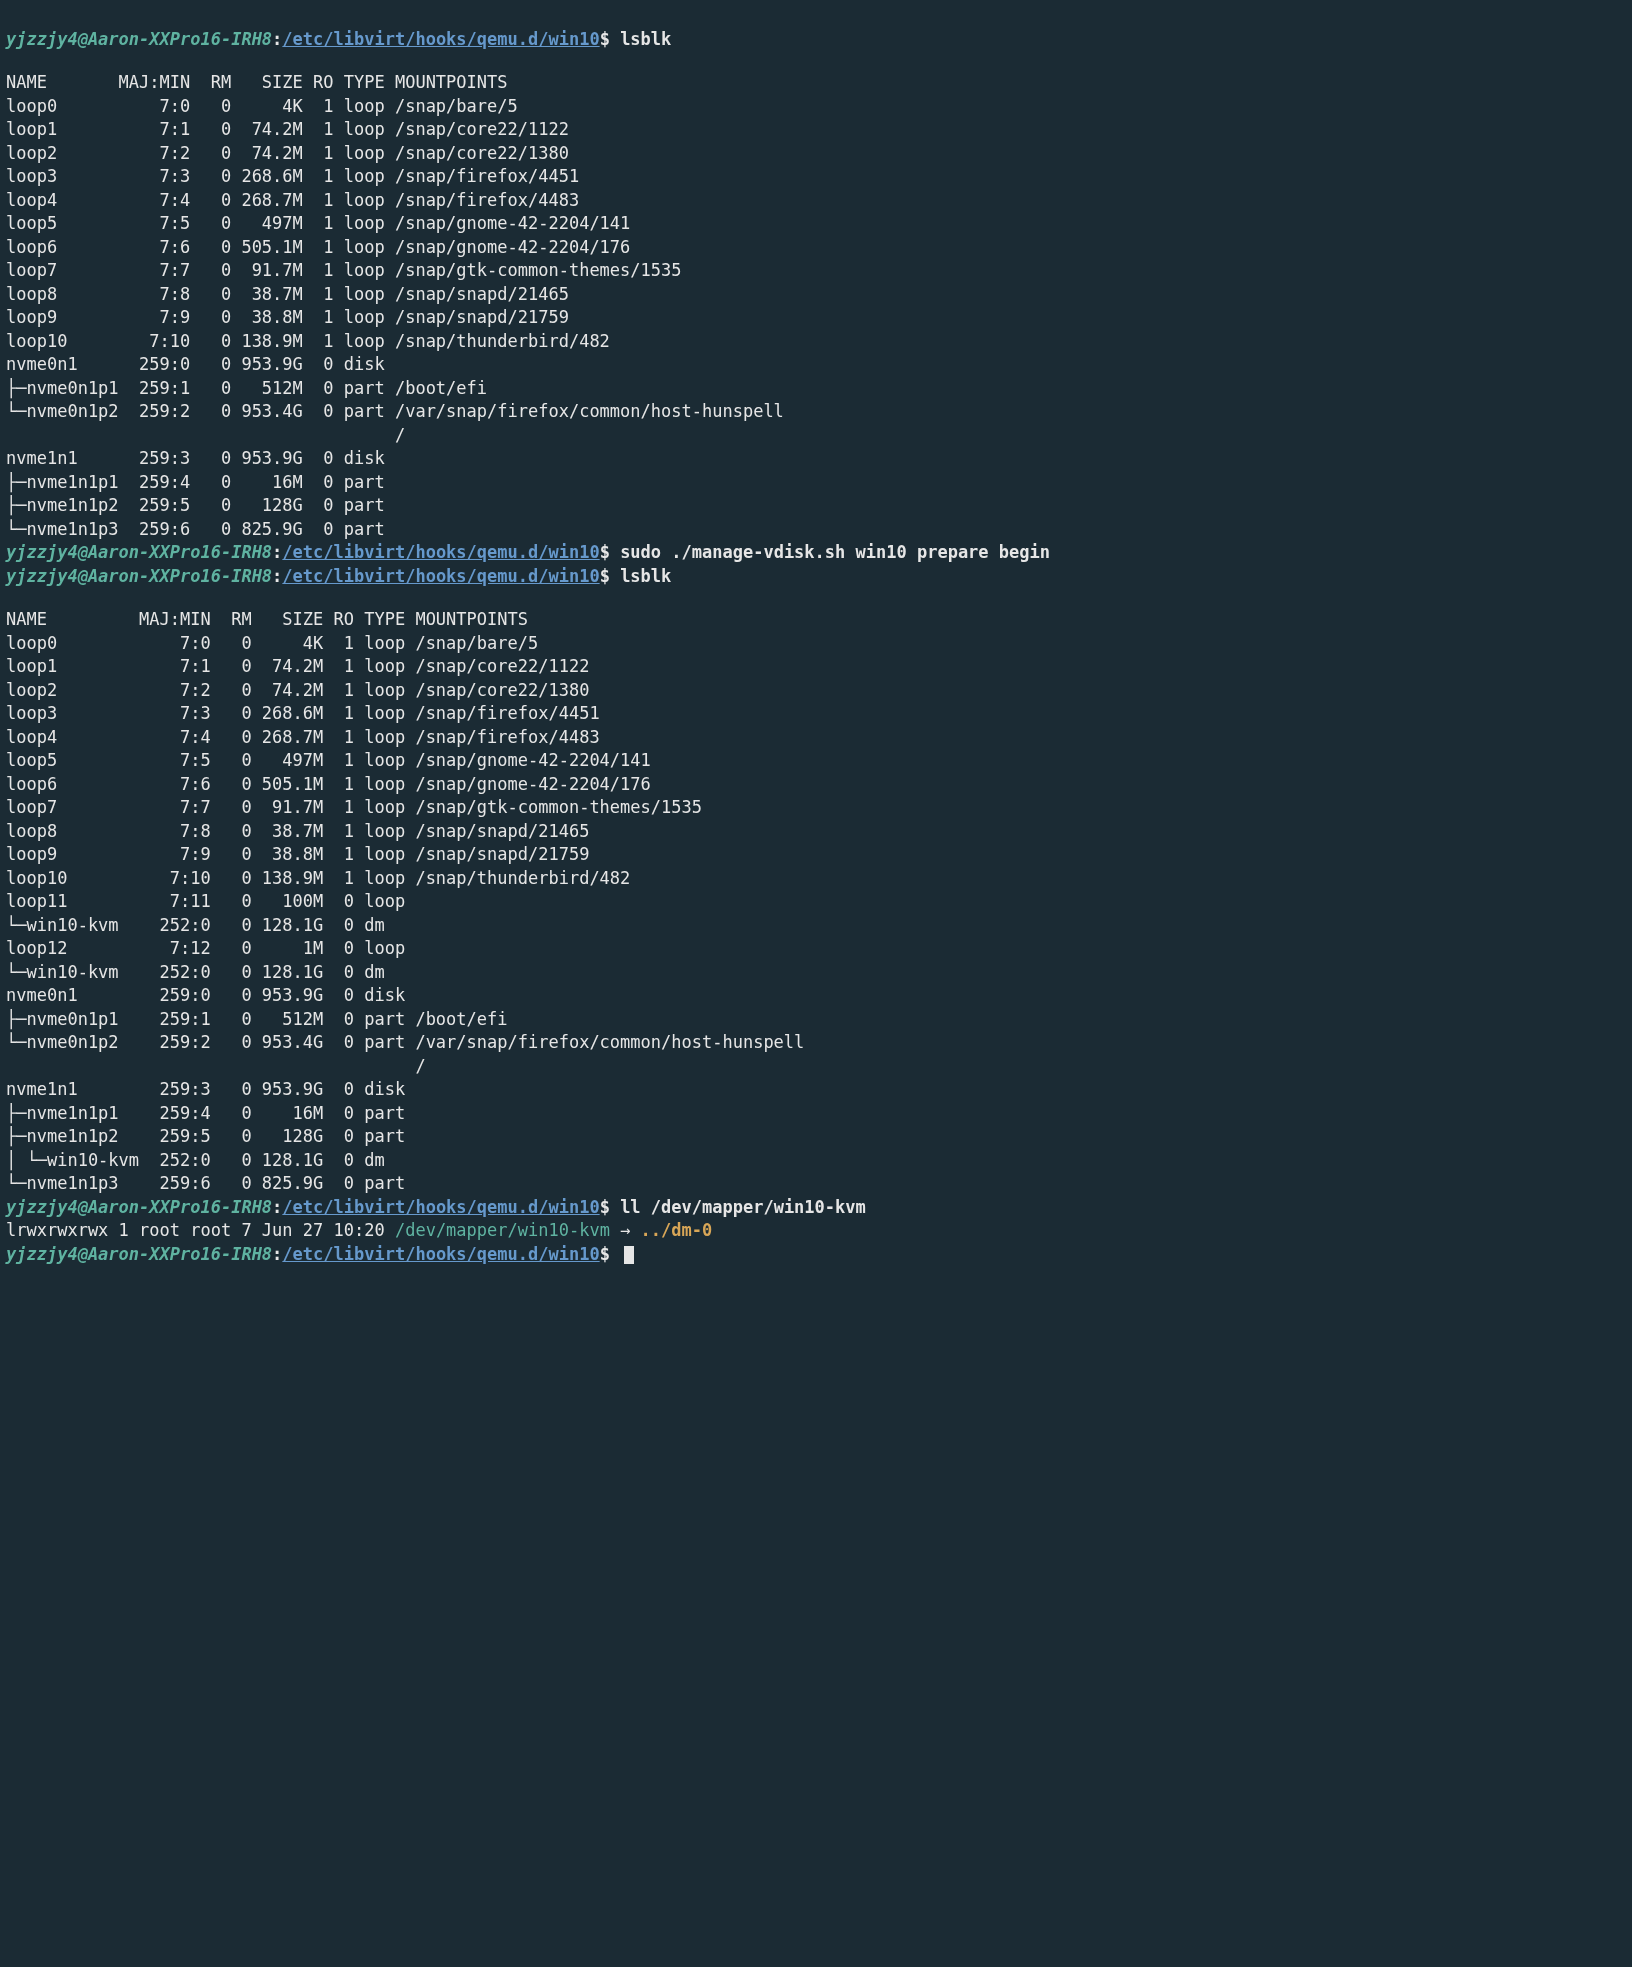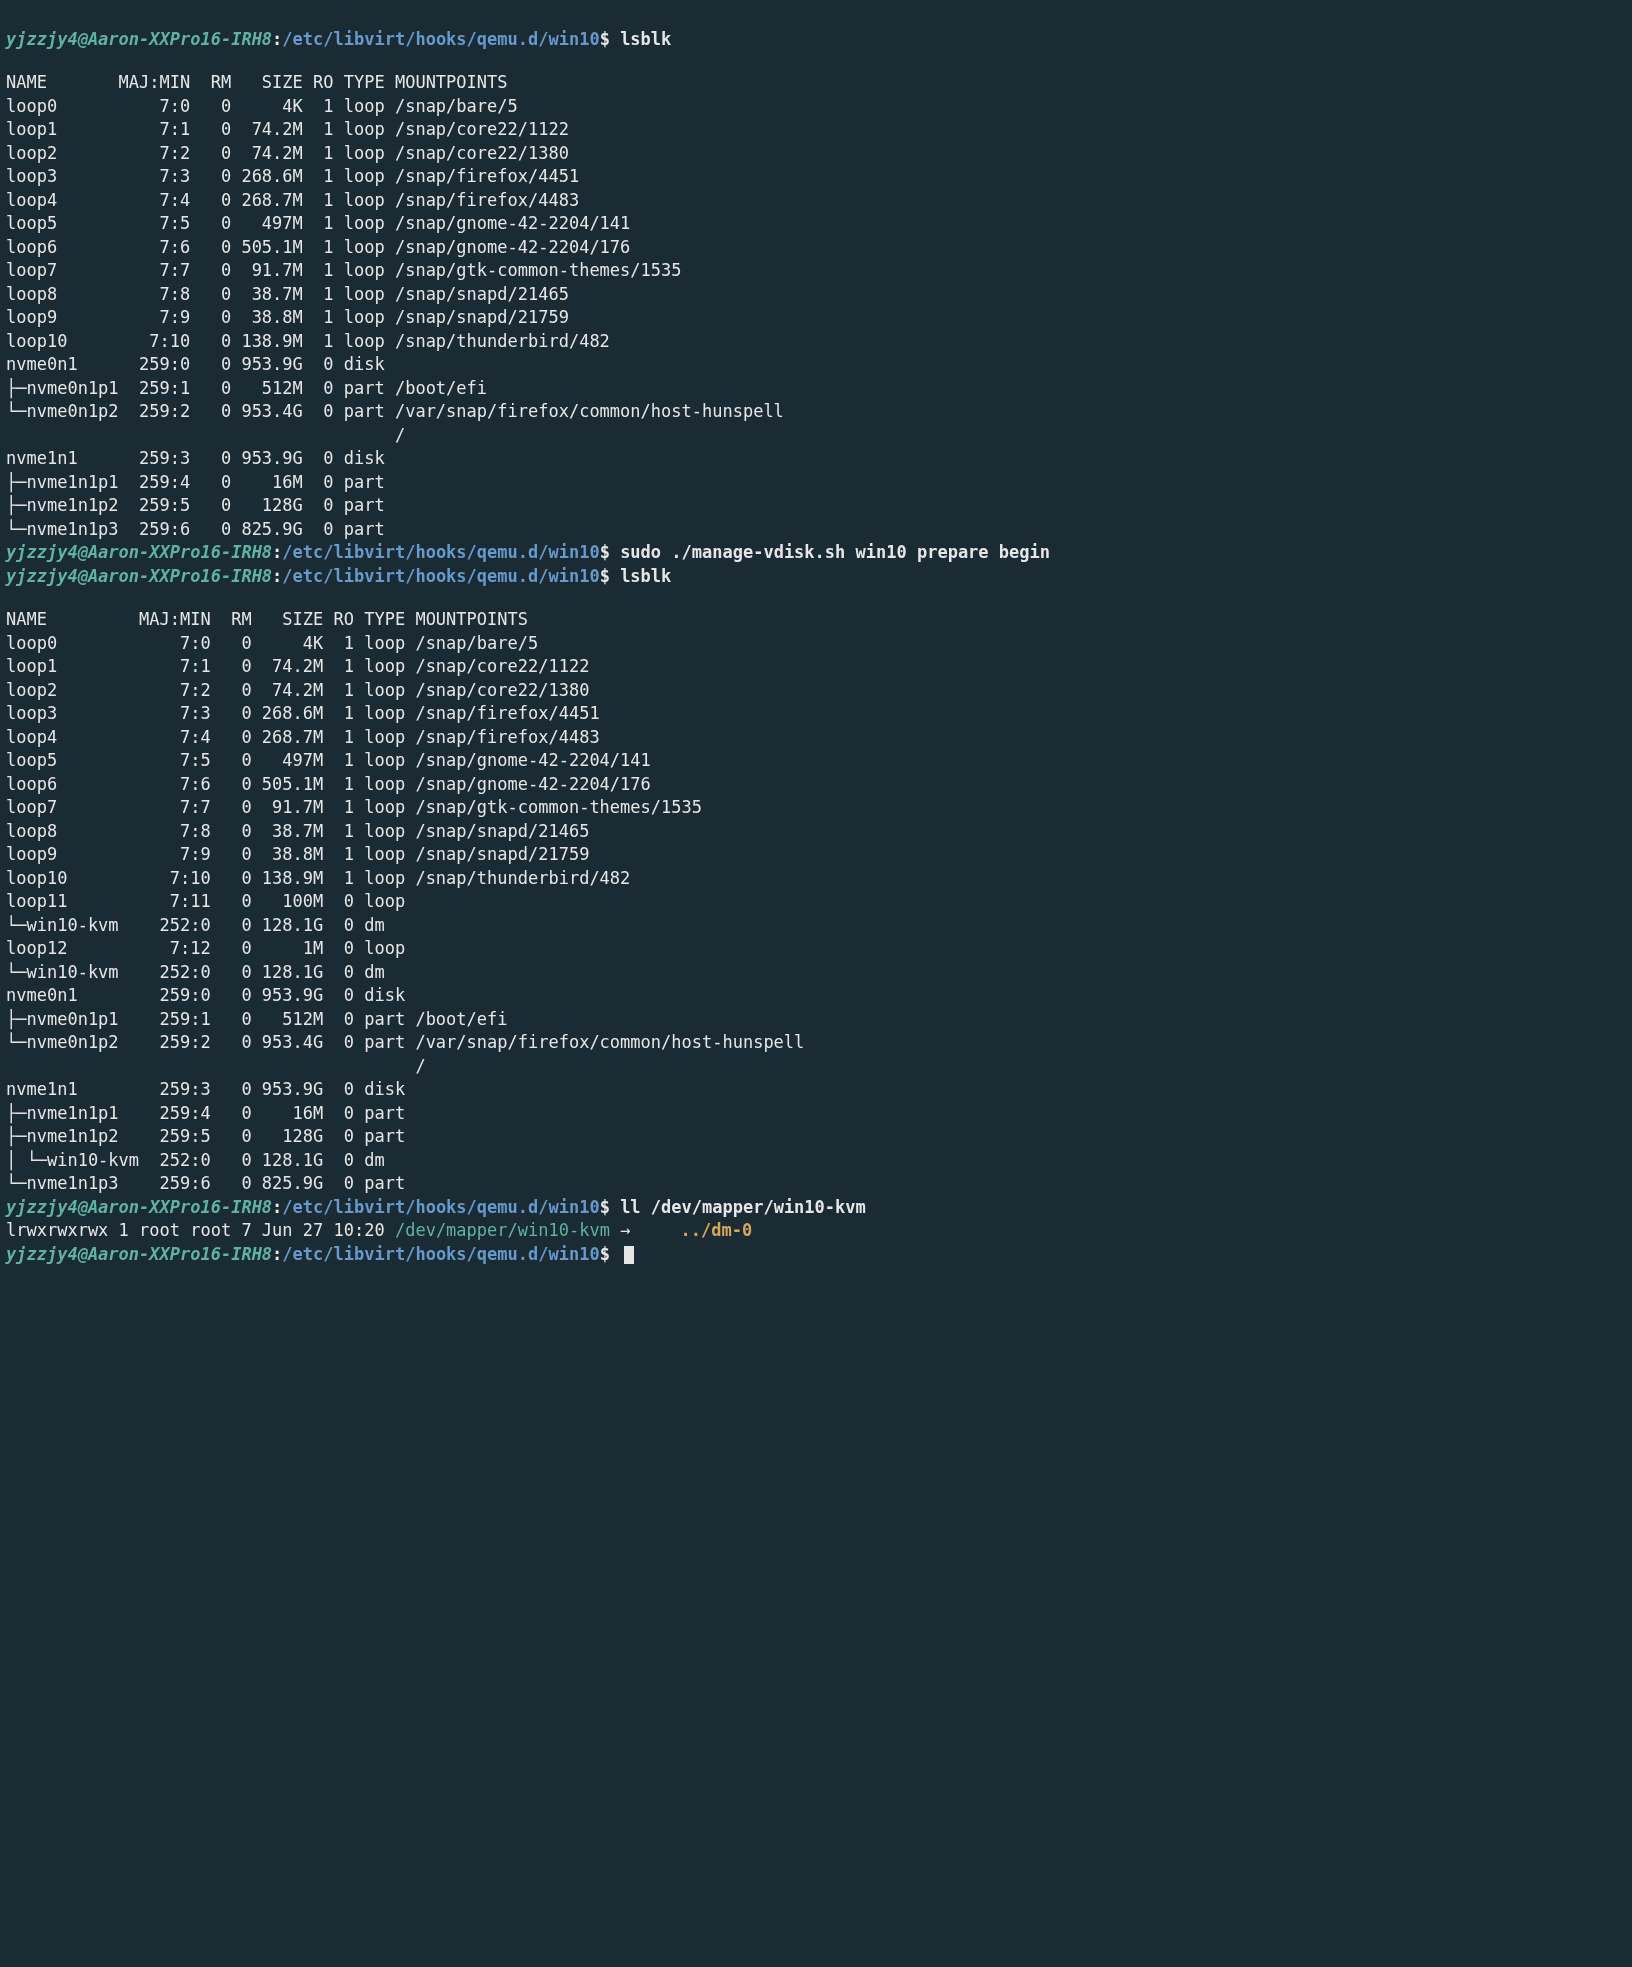--- a/index.html
+++ b/index.html
@@ -4,29 +4,29 @@
 <style>
   :root{
     --bg:#1b2b34; --fg:#e6e6e6; --teal:#5fb3a1; --blue:#6699cc;
     --yellow:#d8a657; --cursor:#e6e6e6;
   }
   html,body{margin:0;padding:0;background:var(--bg);color:var(--fg);}
   body{font-family:"DejaVu Sans Mono","Menlo","Consolas",monospace;
        font-size:17px;line-height:23.5px;white-space:pre;
        padding:4px 6px 14px 6px;width:1632px;min-height:1967px;box-sizing:border-box;}
   .prompt .user{color:var(--teal);font-weight:bold;font-style:italic;}
-  .prompt .path{color:var(--blue);font-weight:bold;}
+  .prompt .path{color:var(--blue);font-weight:bold;text-decoration:underline;}
   .prompt .dollar{color:var(--fg);}
   .prompt{font-weight:bold;}
   .cmd{color:var(--fg);font-weight:bold;}
   .hdr{font-weight:normal;margin-top:20px;}
   .row{white-space:pre;}
   .ll-link{color:var(--teal);font-weight:normal;}
   .ll-arrow{color:var(--fg);}
-  .ll-target{color:var(--yellow);font-weight:bold;margin-left:40px;}
+  .ll-target{color:var(--yellow);font-weight:bold;}
   .cursor{display:inline-block;width:10px;height:18px;background:var(--cursor);
           vertical-align:text-bottom;margin-left:4px;}
 </style>
 </head>
 <body>
 <div id="terminal"><div class="prompt row"><span class="user">yjzzjy4@Aaron-XXPro16-IRH8</span><span>:</span><span class="path">/etc/libvirt/hooks/qemu.d/win10</span><span class="dollar">$ </span><span class="cmd">lsblk</span></div><div><div class="row hdr">NAME       MAJ:MIN  RM   SIZE RO TYPE MOUNTPOINTS</div><div class="row">loop0          7:0   0     4K  1 loop /snap/bare/5</div><div class="row">loop1          7:1   0  74.2M  1 loop /snap/core22/1122</div><div class="row">loop2          7:2   0  74.2M  1 loop /snap/core22/1380</div><div class="row">loop3          7:3   0 268.6M  1 loop /snap/firefox/4451</div><div class="row">loop4          7:4   0 268.7M  1 loop /snap/firefox/4483</div><div class="row">loop5          7:5   0   497M  1 loop /snap/gnome-42-2204/141</div><div class="row">loop6          7:6   0 505.1M  1 loop /snap/gnome-42-2204/176</div><div class="row">loop7          7:7   0  91.7M  1 loop /snap/gtk-common-themes/1535</div><div class="row">loop8          7:8   0  38.7M  1 loop /snap/snapd/21465</div><div class="row">loop9          7:9   0  38.8M  1 loop /snap/snapd/21759</div><div class="row">loop10        7:10   0 138.9M  1 loop /snap/thunderbird/482</div><div class="row">nvme0n1      259:0   0 953.9G  0 disk </div><div class="row">├─nvme0n1p1  259:1   0   512M  0 part /boot/efi</div><div class="row">└─nvme0n1p2  259:2   0 953.4G  0 part /var/snap/firefox/common/host-hunspell</div><div class="row">                                      /</div><div class="row">nvme1n1      259:3   0 953.9G  0 disk </div><div class="row">├─nvme1n1p1  259:4   0    16M  0 part </div><div class="row">├─nvme1n1p2  259:5   0   128G  0 part </div><div class="row">└─nvme1n1p3  259:6   0 825.9G  0 part </div></div><div class="prompt row"><span class="user">yjzzjy4@Aaron-XXPro16-IRH8</span><span>:</span><span class="path">/etc/libvirt/hooks/qemu.d/win10</span><span class="dollar">$ </span><span class="cmd">sudo ./manage-vdisk.sh win10 prepare begin</span></div><div class="prompt row"><span class="user">yjzzjy4@Aaron-XXPro16-IRH8</span><span>:</span><span class="path">/etc/libvirt/hooks/qemu.d/win10</span><span class="dollar">$ </span><span class="cmd">lsblk</span></div><div><div class="row hdr">NAME         MAJ:MIN  RM   SIZE RO TYPE MOUNTPOINTS</div><div class="row">loop0            7:0   0     4K  1 loop /snap/bare/5</div><div class="row">loop1            7:1   0  74.2M  1 loop /snap/core22/1122</div><div class="row">loop2            7:2   0  74.2M  1 loop /snap/core22/1380</div><div class="row">loop3            7:3   0 268.6M  1 loop /snap/firefox/4451</div><div class="row">loop4            7:4   0 268.7M  1 loop /snap/firefox/4483</div><div class="row">loop5            7:5   0   497M  1 loop /snap/gnome-42-2204/141</div><div class="row">loop6            7:6   0 505.1M  1 loop /snap/gnome-42-2204/176</div><div class="row">loop7            7:7   0  91.7M  1 loop /snap/gtk-common-themes/1535</div><div class="row">loop8            7:8   0  38.7M  1 loop /snap/snapd/21465</div><div class="row">loop9            7:9   0  38.8M  1 loop /snap/snapd/21759</div><div class="row">loop10          7:10   0 138.9M  1 loop /snap/thunderbird/482</div><div class="row">loop11          7:11   0   100M  0 loop </div><div class="row">└─win10-kvm    252:0   0 128.1G  0 dm   </div><div class="row">loop12          7:12   0     1M  0 loop </div><div class="row">└─win10-kvm    252:0   0 128.1G  0 dm   </div><div class="row">nvme0n1        259:0   0 953.9G  0 disk </div><div class="row">├─nvme0n1p1    259:1   0   512M  0 part /boot/efi</div><div class="row">└─nvme0n1p2    259:2   0 953.4G  0 part /var/snap/firefox/common/host-hunspell</div><div class="row">                                        /</div><div class="row">nvme1n1        259:3   0 953.9G  0 disk </div><div class="row">├─nvme1n1p1    259:4   0    16M  0 part </div><div class="row">├─nvme1n1p2    259:5   0   128G  0 part </div><div class="row">│ └─win10-kvm  252:0   0 128.1G  0 dm   </div><div class="row">└─nvme1n1p3    259:6   0 825.9G  0 part </div></div><div class="prompt row"><span class="user">yjzzjy4@Aaron-XXPro16-IRH8</span><span>:</span><span class="path">/etc/libvirt/hooks/qemu.d/win10</span><span class="dollar">$ </span><span class="cmd">ll /dev/mapper/win10-kvm</span></div><div class="row"><span>lrwxrwxrwx 1 root root 7 Jun 27 10:20 </span><span class="ll-link">/dev/mapper/win10-kvm</span><span class="ll-arrow"> → </span><span class="ll-target">../dm-0</span></div><div class="prompt row"><span class="user">yjzzjy4@Aaron-XXPro16-IRH8</span><span>:</span><span class="path">/etc/libvirt/hooks/qemu.d/win10</span><span class="dollar">$ </span><span class="cmd"></span><span class="cursor"></span></div></div>
 
 
 
 

